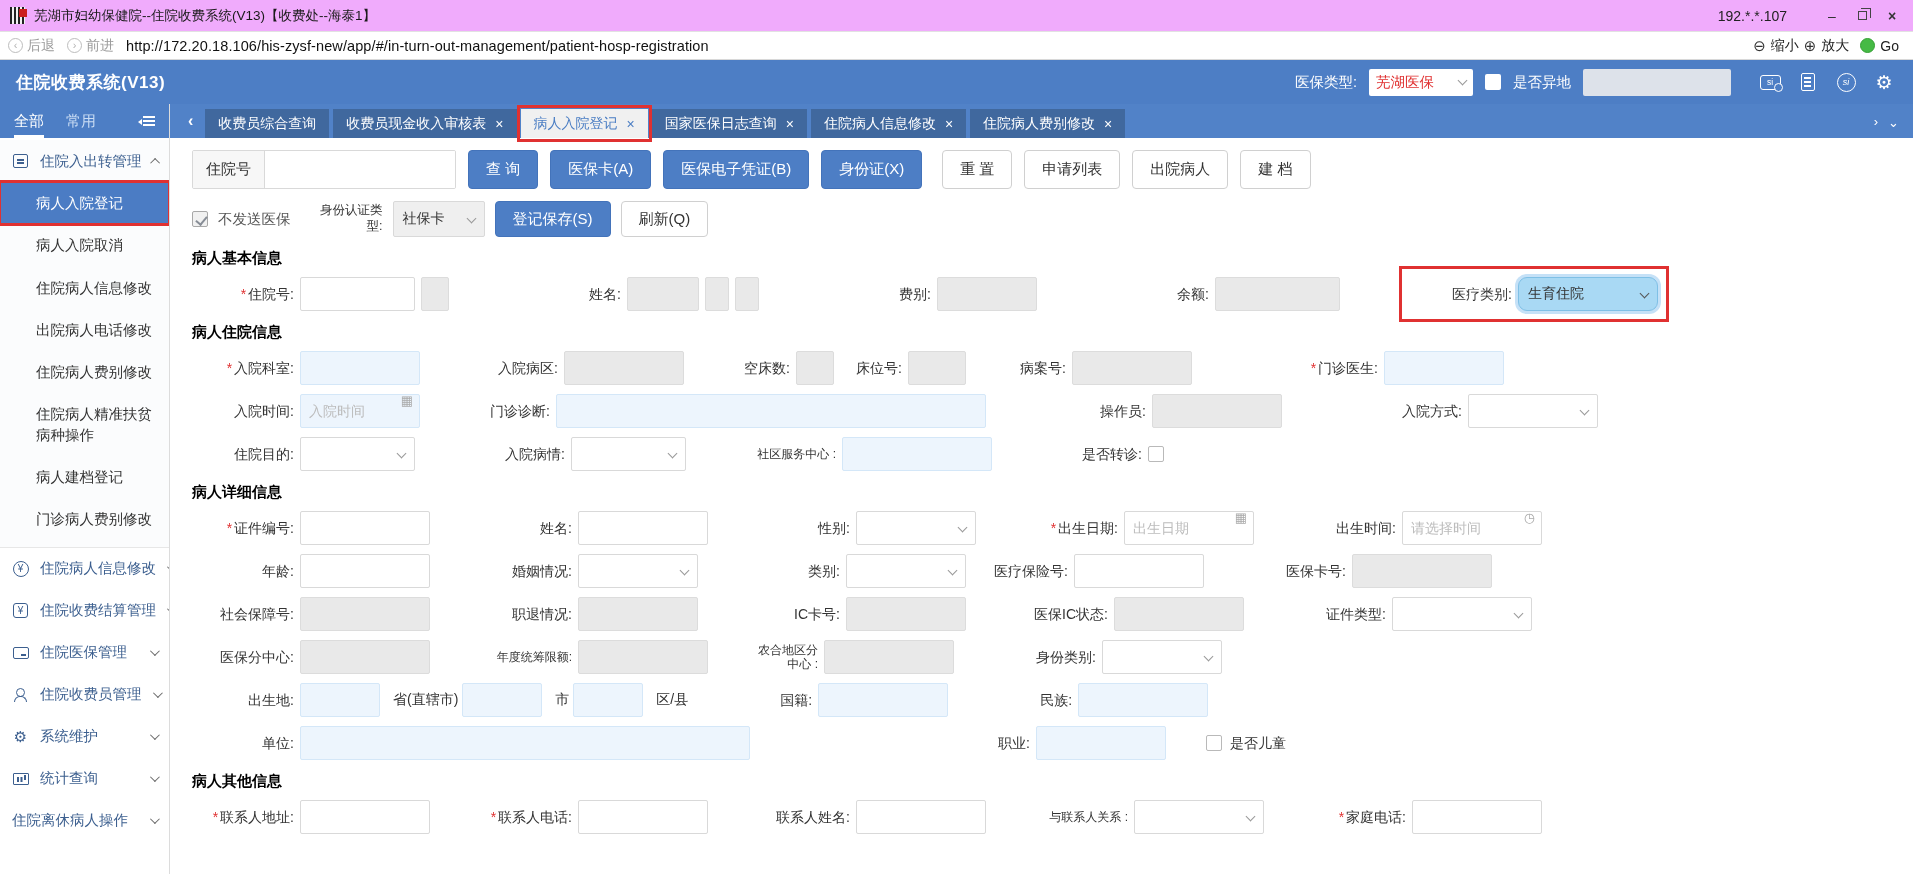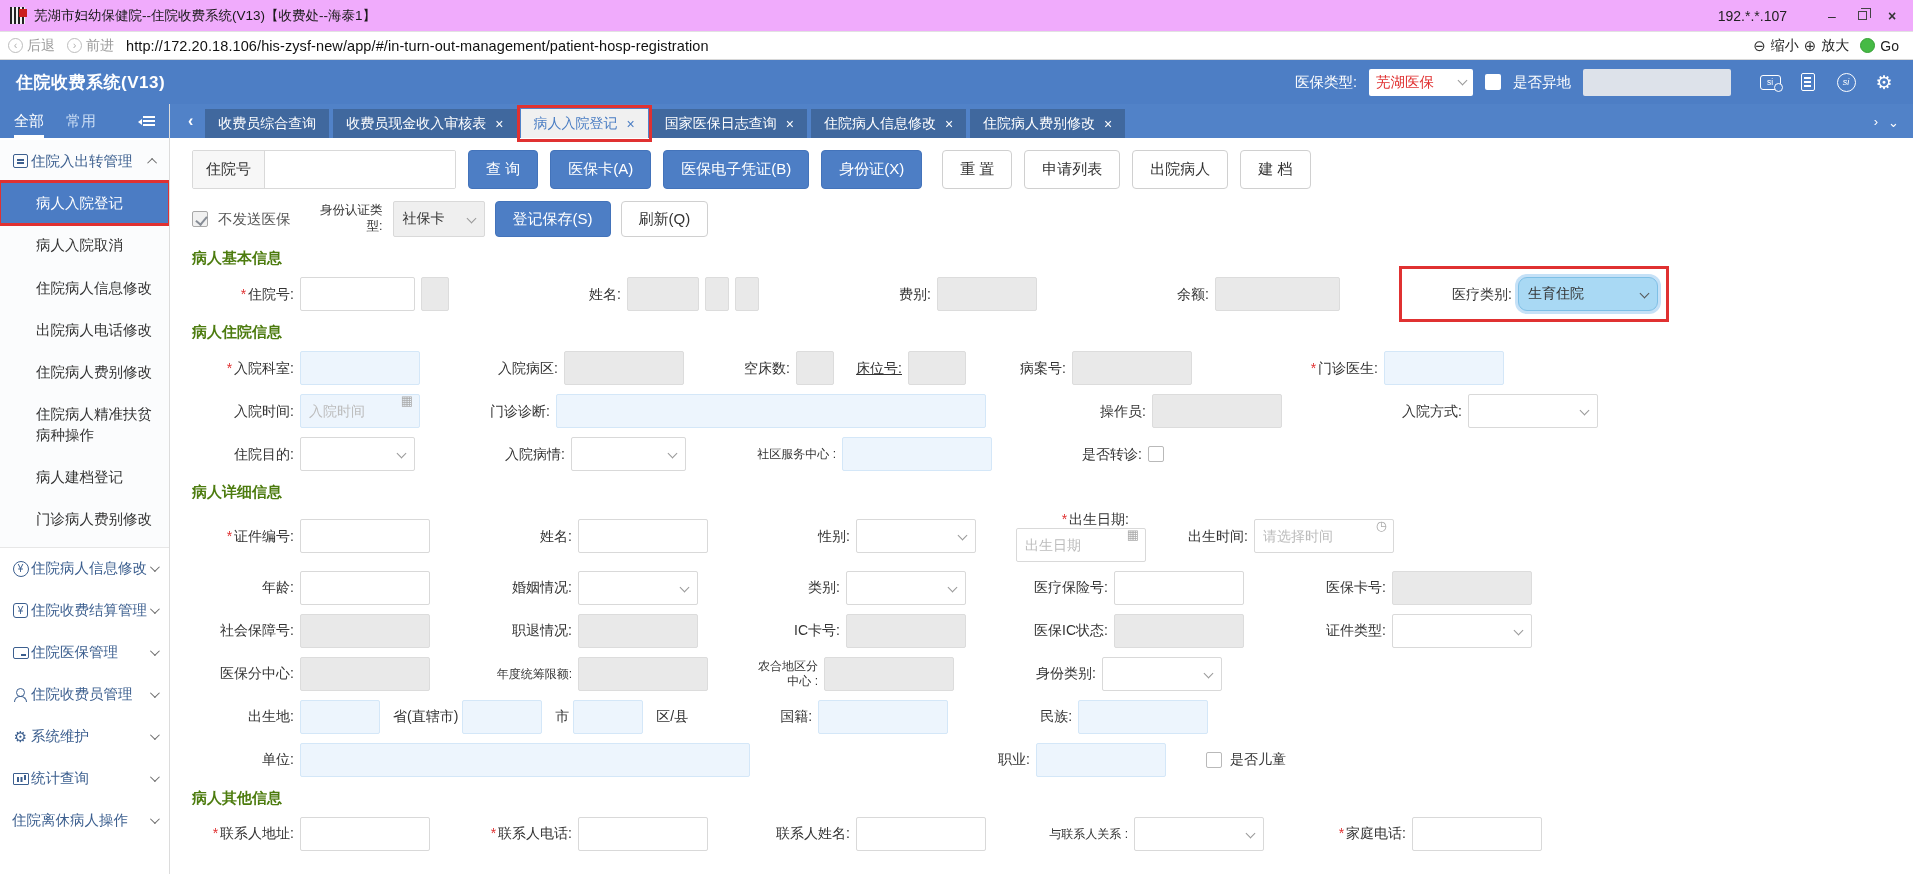--- a/index.html
+++ b/index.html
@@ -54,21 +54,21 @@
 .sidebar{width:170px;background:#fff;border-right:1px solid #dcdcdc;display:flex;flex-direction:column}
 .side-tabs{height:34px;background:#4d7ec5;display:flex;align-items:center;padding:0 14px;gap:22px;flex:none}
 .side-tab{color:#c9dcf4;font-size:15px;height:100%;display:flex;align-items:center;border-bottom:3px solid transparent;padding-top:3px}
 .side-tab.active{color:#fff;border-bottom-color:#fff}
 .ic-collapse{margin-left:auto;width:16px;height:12px;position:relative}
 .ic-collapse::before{content:"";position:absolute;right:0;top:1px;width:12px;height:2px;background:#fff;
   box-shadow:0 4px 0 #fff,0 8px 0 #fff}
 .ic-collapse::after{content:"";position:absolute;left:-1px;top:4px;border-right:4px solid #fff;
   border-top:3px solid transparent;border-bottom:3px solid transparent}
 .side-menu{flex:1;overflow:hidden;padding-top:2px}
-.group-header{display:flex;align-items:center;min-height:42px;padding:0 12px;color:#3c5f8f;font-size:14.5px;gap:2px}
+.group-header{display:flex;align-items:center;min-height:42px;padding:0 12px;color:#3c5f8f;font-size:14.5px;gap:11px}
 .gicon{width:17px;display:flex;align-items:center;justify-content:center;color:#3c5f8f;flex:none}
 .group-label{white-space:nowrap}
 .caret{margin-left:auto;width:7px;height:7px;border-right:1.6px solid #6b6b6b;border-bottom:1.6px solid #6b6b6b;flex:none}
 .caret.down{transform:rotate(45deg) translateY(-2px)}
 .caret.up{transform:rotate(-135deg) translateY(-2px)}
 .expanded-items{background:#fbfcfd;border-bottom:1px solid #e7e7e7;padding-bottom:6px}
 .menu-item{padding:11px 12px 11px 36px;font-size:14.5px;color:#333;line-height:1.4;cursor:default}
 .menu-item.active{background:#4b7cc4;color:#fff}
 .menu-item.annotated{outline:3px solid #e03131;outline-offset:-1px}
 
@@ -113,21 +113,21 @@
   border-right:2px solid #878d96;border-bottom:2px solid #878d96;transform:rotate(40deg)}
 .nosend-label{color:#555;font-size:14.5px;margin-right:8px}
 .auth-label{width:74px;text-align:right;font-size:12.5px;color:#333;line-height:1.25}
 .sel{position:relative;height:36px;border:1px solid #d9d9d9;border-radius:2px;background:#fff;
   display:flex;align-items:center;padding:0 24px 0 9px;font-size:14px;color:#333;cursor:default}
 .sel .chev{position:absolute;right:9px;top:13px;width:7px;height:7px;border-right:1.6px solid #999;
   border-bottom:1.6px solid #999;transform:rotate(45deg)}
 .sel.graybg{background:#efefef}
 
 .formwrap{margin-top:6px}
-.ftitle{font-size:15px;font-weight:bold;color:#4d7c0f;margin:12px 0 9px}
+.ftitle{font-size:15px;font-weight:bold;color:#000000;margin:12px 0 9px}
 .frow{display:flex;align-items:center;margin-bottom:9px}
 .fld{display:flex;align-items:center}
 .flabel{width:102px;flex:none;text-align:right;font-size:14px;color:#333;margin-right:6px;line-height:1.2}
 .flabel.small{font-size:12px}
 .req{color:#e03131;margin-right:2px;font-size:14px}
 input.ctrl{height:34px;border:1px solid #d9d9d9;border-radius:2px;padding:0 8px;font-size:14px;color:#333;
   background:#fff;outline:none;font-family:inherit;flex:none}
 input.in-gray{background:#e9e9e9;border-color:#dcdcdc}
 input.in-blue{background:#edf5fd;border-color:#d4e7f8}
 input.ctrl::placeholder{color:#bcbcbc}
@@ -400,21 +400,21 @@
                   <input class="ctrl in-gray" readonly="" style="width: 120px;">
                 </span>
               </span>
               <span class="fld" style="margin-right: 8px;">
                 <span class="flabel" style="width: 70px;">空床数:</span>
                 <span class="inwrap">
                   <input class="ctrl in-gray" readonly="" style="width: 38px;">
                 </span>
               </span>
               <span class="fld" style="margin-right: 30px;">
-                <span class="flabel" style="width: 60px; text-decoration: underline;">床位号:</span>
+                <span class="flabel" style="width: 60px;">床位号:</span>
                 <span class="inwrap">
                   <input class="ctrl in-gray" readonly="" style="width: 58px;">
                 </span>
               </span>
               <span class="fld" style="margin-right: 36px;">
                 <span class="flabel" style="width: 70px;">病案号:</span>
                 <span class="inwrap">
                   <input class="ctrl in-gray" readonly="" style="width: 120px;">
                 </span>
               </span>
@@ -491,21 +491,21 @@
                 <span class="inwrap">
                   <input class="ctrl in-white" readonly="" style="width: 130px;">
                 </span>
               </span>
               <span class="fld" style="margin-right: 40px;">
                 <span class="flabel">性别:</span>
                 <span class="fsel" style="width: 120px;">
                   <span class="chev"></span>
                 </span>
               </span>
-              <span class="fld" style=" flex-direction: column;">
+              <span class="fld" style="margin-right: 40px;">
                 <span class="flabel"><span class="req">*</span>出生日期:</span>
                 <span class="inwrap">
                   <input class="ctrl in-white" readonly="" placeholder="出生日期" style="width: 130px;">
                   <span class="inicon">▦</span>
                 </span>
               </span>
               <span class="fld" style="margin-right: 40px;">
                 <span class="flabel">出生时间:</span>
                 <span class="inwrap">
                   <input class="ctrl in-white" readonly="" placeholder="请选择时间" style="width: 140px;">
@@ -519,21 +519,21 @@
                 <span class="inwrap">
                   <input class="ctrl in-white" readonly="" style="width: 130px;">
                 </span>
               </span>
               <span class="fld" style="margin-right: 40px;">
                 <span class="flabel">婚姻情况:</span>
                 <span class="fsel" style="width: 120px;">
                   <span class="chev"></span>
                 </span>
               </span>
-              <span class="fld" style="margin-right: 40px;">
+              <span class="fld" style="">
                 <span class="flabel">类别:</span>
                 <span class="fsel" style="width: 120px;">
                   <span class="chev"></span>
                 </span>
               </span>
               <span class="fld" style="margin-right: 40px;">
                 <span class="flabel">医疗保险号:</span>
                 <span class="inwrap">
                   <input class="ctrl in-white" readonly="" style="width: 130px;">
                 </span>

